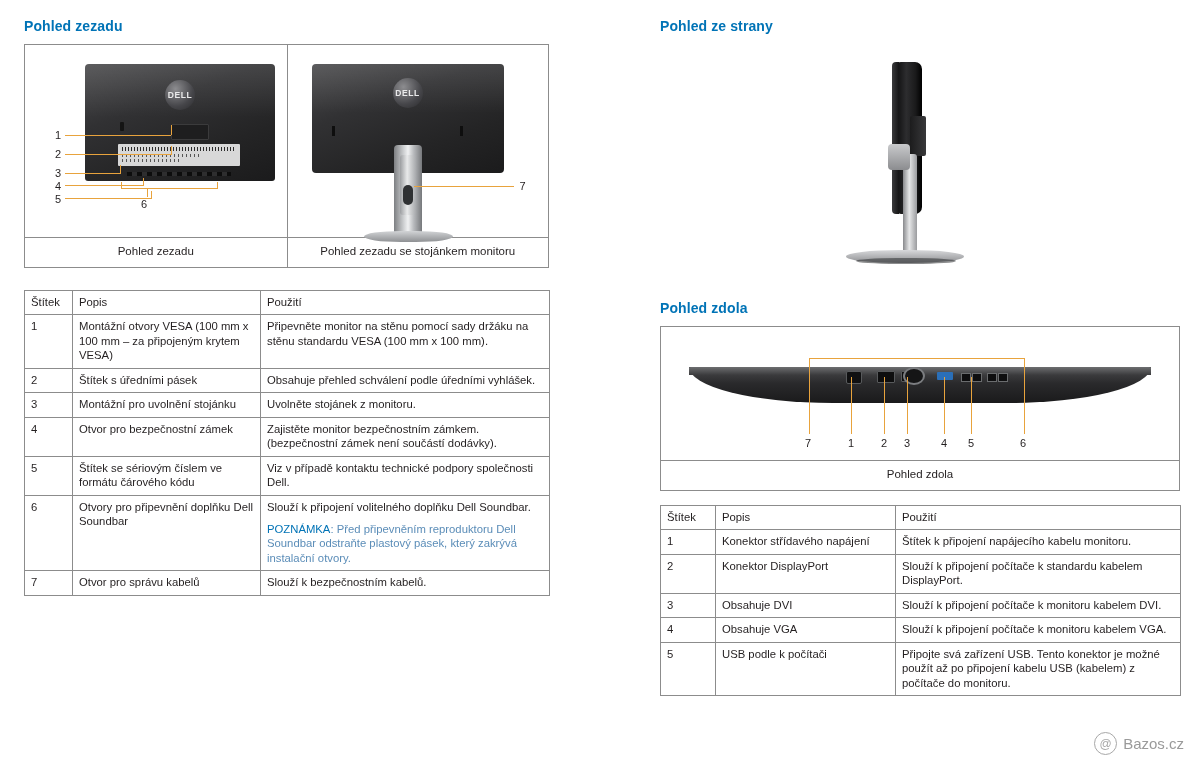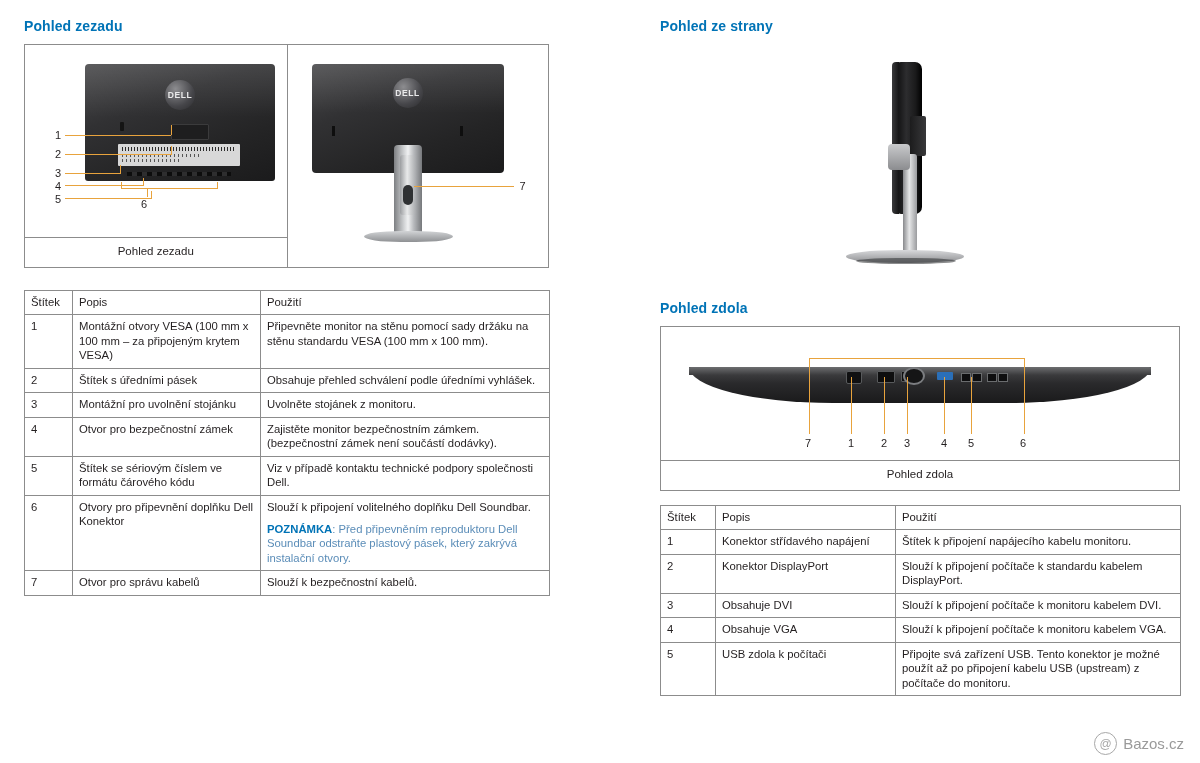--- a/index.html
+++ b/index.html
@@ -134,21 +134,20 @@
     padding: 4px 6px 5px 6px;
     vertical-align: top;
     text-align: left;
     font-weight: normal;
   }
   table.spec th {
     font-weight: normal;
   }
   .note-label {
     color: #0073b6;
-    font-weight: bold;
   }
   .note-text {
     color: #5b8db8;
   }
   .t-left { width: 525px; }
   .t-left col.c1 { width: 48px; }
   .t-left col.c2 { width: 188px; }
   .t-left col.c3 { width: 289px; }
   .t-right { width: 520px; }
   .t-right col.c1 { width: 55px; }
@@ -257,20 +256,21 @@
           <div style="position:absolute; left:106px; top:100px; width:28px; height:92px; background:linear-gradient(90deg,#7d7f82,#cfd1d3 35%,#f0f1f2 50%,#b9bbbe 70%,#76787b); border-radius:4px;"></div>
           <div style="position:absolute; left:112px; top:110px; width:16px; height:60px; background:linear-gradient(90deg,#9b9da0,#e8e9ea 45%,#a7a9ac); border-radius:3px;"></div>
 
           <div style="position:absolute; left:115px; top:140px; width:10px; height:20px; background:#2f3133; border-radius:5px;"></div>
 
           <div style="position:absolute; left:76px; top:186px; width:89px; height:11px; background:linear-gradient(180deg,#d2d4d6,#8e9093); border-radius:50%/60%;"></div>
 
           <div class="callout-num" style="left:232px; top:136px;">7</div>
           <div class="leader" style="left:126px; top:141px; width:100px;"></div>
         </div>
+        <div class="figcaption">Pohled zezadu se stojánkem monitoru</div>
       </div>
     </div>
 
     <table class="spec t-left" style="margin-top:22px;">
       <colgroup>
           <col class="c1">
           <col class="c2">
           <col class="c3">
         </colgroup>
       <thead>
@@ -301,31 +301,31 @@
           <td>Otvor pro bezpečnostní zámek</td>
           <td>Zajistěte monitor bezpečnostním zámkem. (bezpečnostní zámek není součástí dodávky).</td>
         </tr>
         <tr>
           <td>5</td>
           <td>Štítek se sériovým číslem ve formátu čárového kódu</td>
           <td>Viz v případě kontaktu technické podpory společnosti Dell.</td>
         </tr>
         <tr>
           <td>6</td>
-          <td>Otvory pro připevnění doplňku Dell Konektor</td>
+          <td>Otvory pro připevnění doplňku Dell Soundbar</td>
           <td>
             <span>Slouží k připojení volitelného doplňku Dell Soundbar.</span>
             <div style="height:8px;"></div>
             <span class="note-label">POZNÁMKA</span><span class="note-text">: Před připevněním reproduktoru Dell Soundbar odstraňte plastový pásek, který zakrývá instalační otvory.</span>
           </td>
         </tr>
         <tr>
           <td>7</td>
           <td>Otvor pro správu kabelů</td>
-          <td>Slouží k bezpečnostní kabelů.</td>
+          <td>Slouží k bezpečnostním kabelů.</td>
         </tr>
       </tbody>
     </table>
   </div>
 
   <div class="col-right">
 
     <h2 class="section-title">Pohled ze strany</h2>
 
     <div style="position:relative; width:520px; height:250px;">
@@ -411,22 +411,22 @@
           <td>Obsahuje DVI</td>
           <td>Slouží k připojení počítače k monitoru kabelem DVI.</td>
         </tr>
         <tr>
           <td>4</td>
           <td>Obsahuje VGA</td>
           <td>Slouží k připojení počítače k monitoru kabelem VGA.</td>
         </tr>
         <tr>
           <td>5</td>
-          <td>USB zdola k počítači</td>
-          <td>Připojte svá zařízení USB. Tento konektor je možné použít až po připojení kabelu USB (upstream) z počítače do monitoru.</td>
+          <td>USB podle k počítači</td>
+          <td>Připojte svá zařízení USB. Tento konektor je možné použít až po připojení kabelu USB (kabelem) z počítače do monitoru.</td>
         </tr>
       </tbody>
     </table>
   </div>
 
   <div class="watermark">
     <span class="wm-circle">@</span>
     <span>Bazos.cz</span>
   </div>
 

